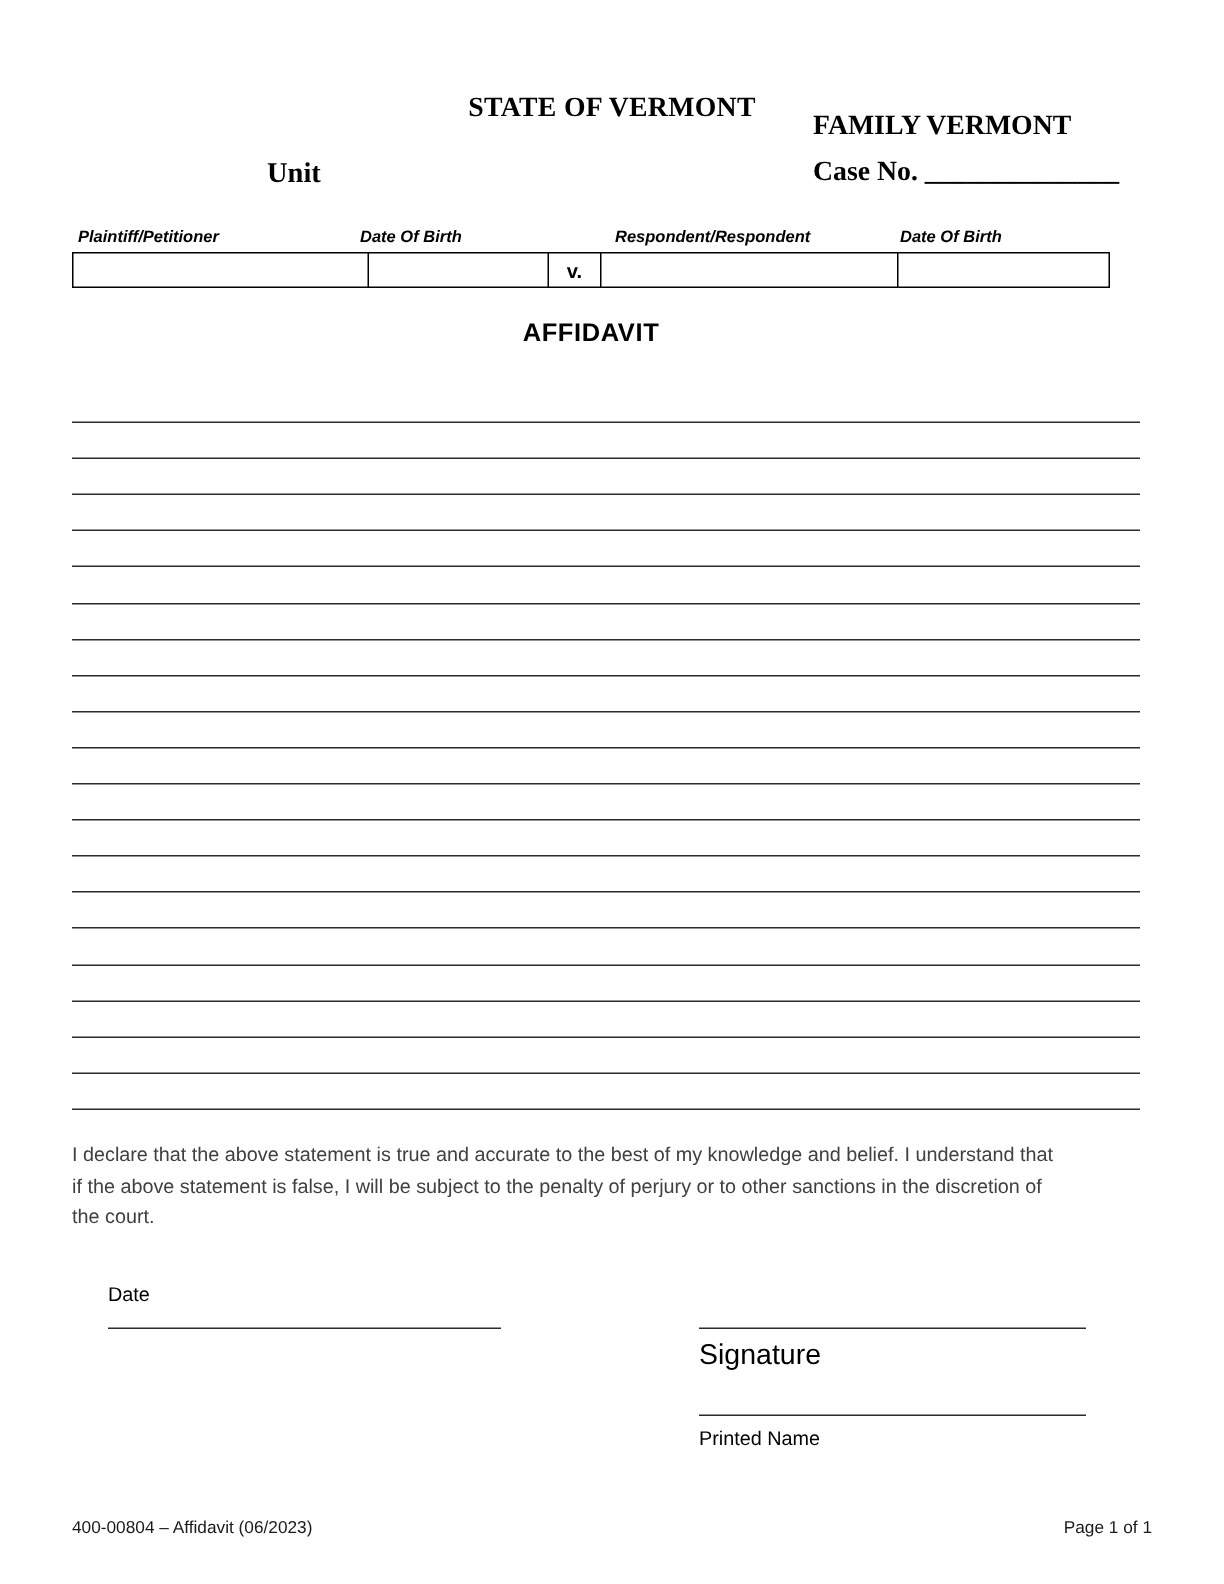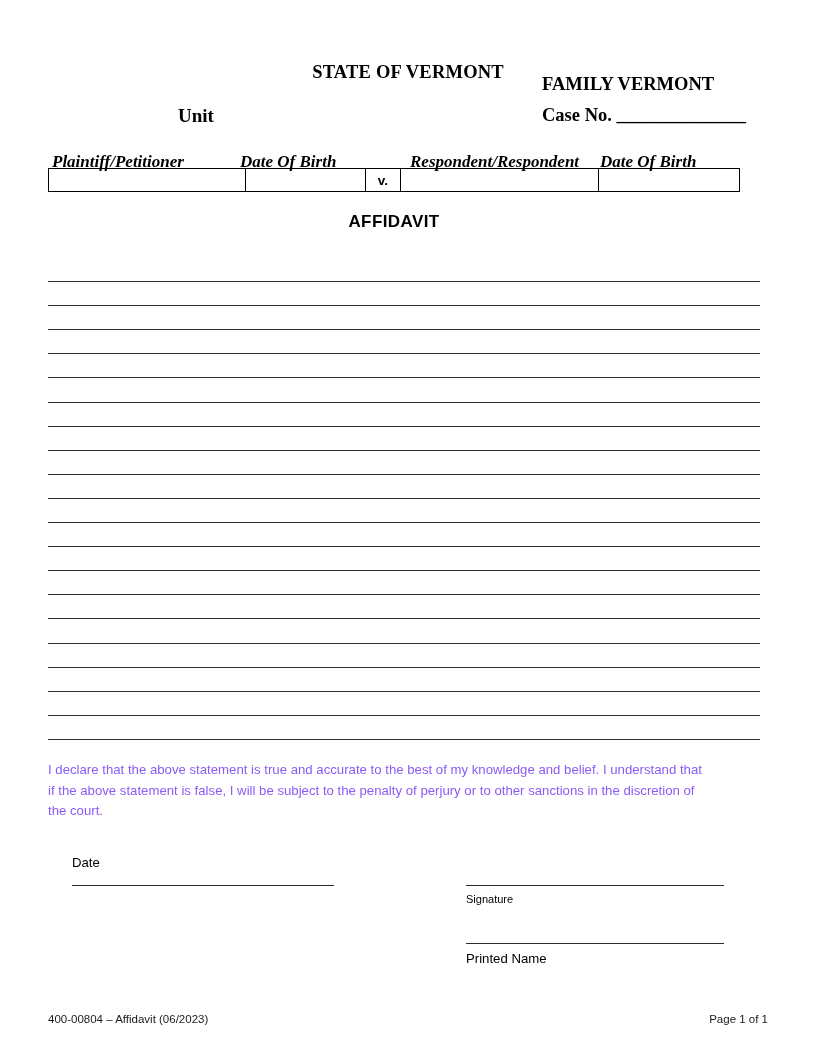--- a/index.html
+++ b/index.html
@@ -90,24 +90,24 @@
     white-space: pre;
   }
 
   
   .caption-labels {
     position: absolute;
     left: 0;
     top: 152px;
     width: 720px;
     height: 16px;
-    font-family: Liberation Serif, serif;
+    font-family: Liberation Sans, sans-serif;
     font-style: italic;
     font-weight: bold;
-    font-size: 17px;
+    font-size: 11px;
   }
   .caption-labels span {
     position: absolute;
     top: 0;
     white-space: nowrap;
   }
   .lbl-plaintiff { left: 4px; }
   .lbl-dob1 { left: 192px; }
   .lbl-defendant { left: 362px; }
   .lbl-dob2 { left: 552px; }
@@ -168,21 +168,21 @@
 
   
   .declaration {
     position: absolute;
     left: 0;
     top: 760px;
     width: 660px;
     font-family: "Liberation Sans", sans-serif;
     font-size: 13.2px;
     line-height: 20.5px;
-    color: #8b5cf6;
+    color: #404040;
   }
 
   
   .sig-block {
     position: absolute;
     left: 0;
     top: 855px;
     width: 720px;
     height: 130px;
   }
@@ -203,21 +203,21 @@
     position: absolute;
     left: 418px;
     top: 30px;
     width: 258px;
     border-bottom: 1px solid #2b2b2b;
   }
   .sig-label {
     position: absolute;
     left: 418px;
     top: 38px;
-    font-size: 11px;
+    font-size: 19px;
   }
   .printed-line {
     position: absolute;
     left: 418px;
     top: 88px;
     width: 258px;
     border-bottom: 1px solid #2b2b2b;
   }
   .printed-label {
     position: absolute;

